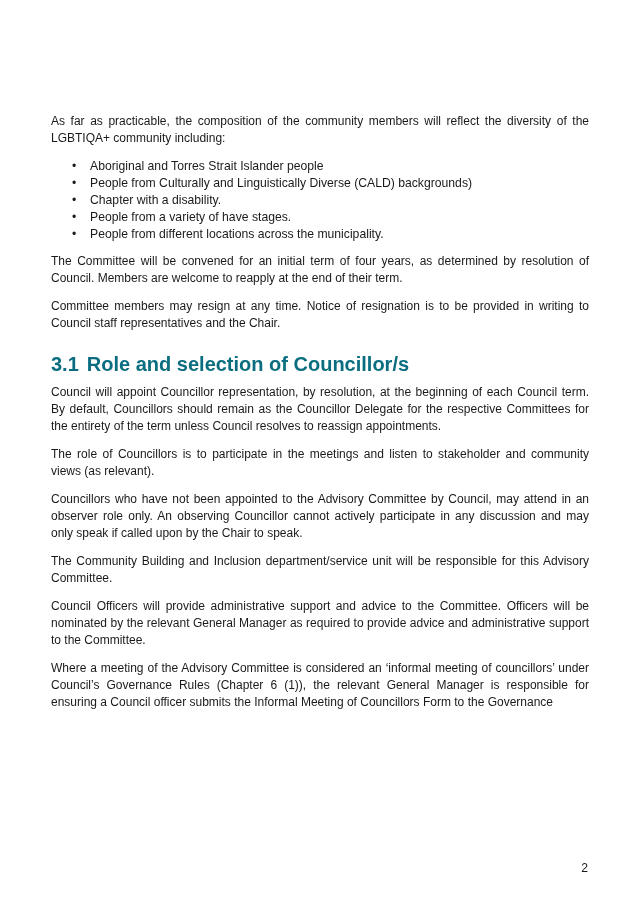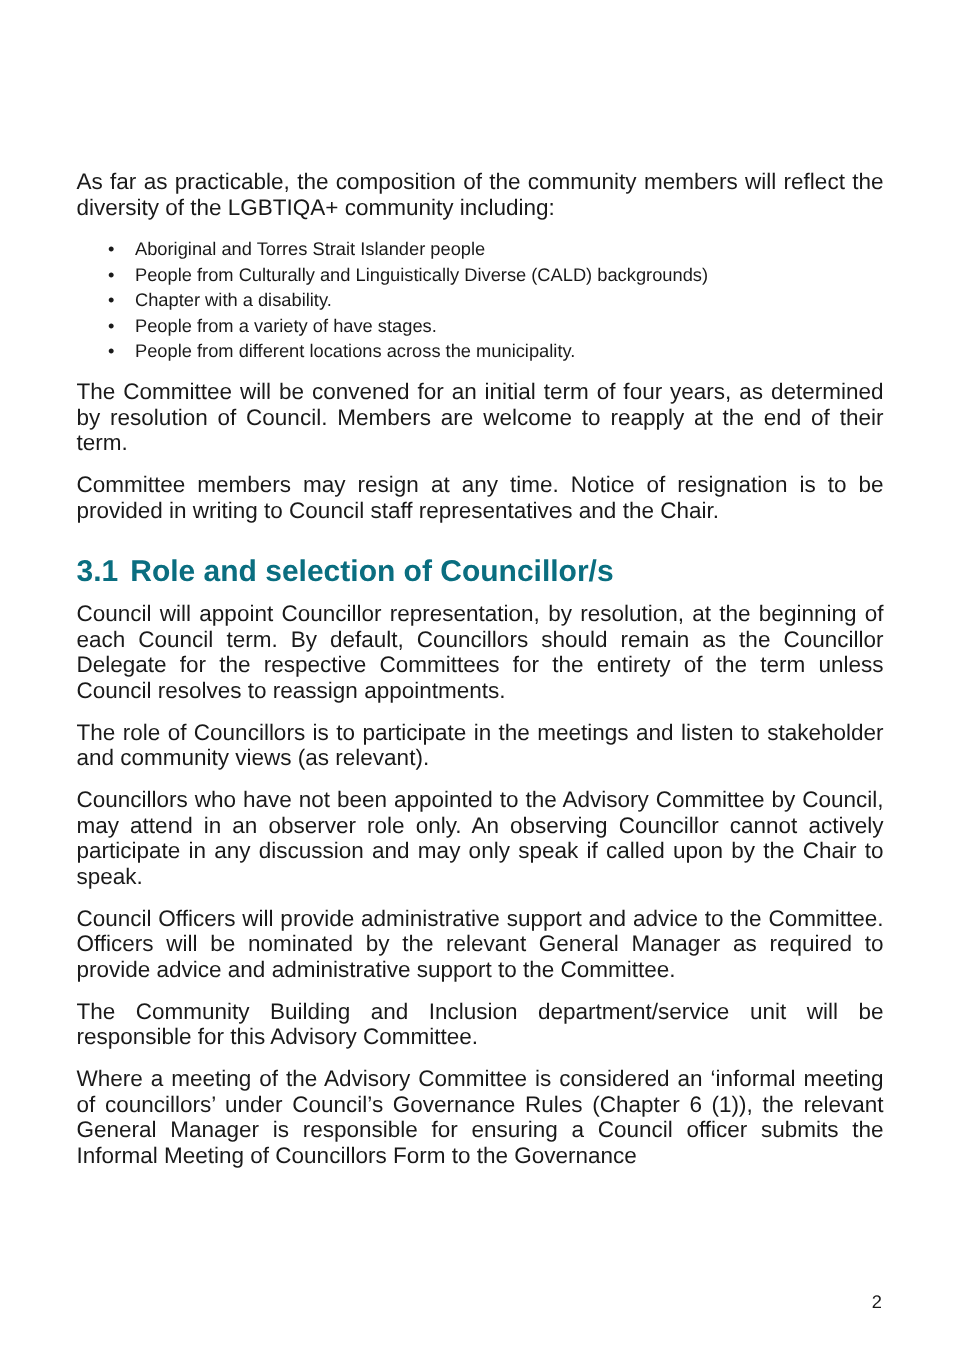--- a/index.html
+++ b/index.html
@@ -12,21 +12,21 @@
       color: #1a1a1a;
     }
     .page {
       position: absolute;
       left: 51px;
       top: 113px;
       width: 538px;
     }
     p.body {
       margin: 0 0 11px 0;
-      font-size: 15px;
+      font-size: 12px;
       line-height: 17px;
       text-align: justify;
       text-align-last: left;
     }
     ul.bullets {
       list-style: none;
       margin: 0 0 10px 0;
       padding: 0;
     }
     ul.bullets li {
@@ -74,19 +74,19 @@
   <p class="body">The Committee will be convened for an initial term of four years, as determined by resolution of Council. Members are welcome to reapply at the end of their term.</p>
   <p class="body">Committee members may resign at any time. Notice of resignation is to be provided in writing to Council staff representatives and the Chair.</p>
 
   <h2 class="section">
     <span class="num">3.1</span><span>Role and selection of Councillor/s</span>
   </h2>
   <p class="body">Council will appoint Councillor representation, by resolution, at the beginning of each Council term. By default, Councillors should remain as the Councillor Delegate for the respective Committees for the entirety of the term unless Council resolves to reassign appointments.</p>
   <p class="body">The role of Councillors is to participate in the meetings and listen to stakeholder and community views (as relevant).</p>
   <p class="body">Councillors who have not been appointed to the Advisory Committee by Council, may attend in an observer role only. An observing Councillor cannot actively participate in any discussion and may only speak if called upon by the Chair to speak.</p>
 
+  <p class="body">The Community Building and Inclusion department/service unit will be responsible for this Advisory Committee.</p>
   <p class="body">Council Officers will provide administrative support and advice to the Committee. Officers will be nominated by the relevant General Manager as required to provide advice and administrative support to the Committee.</p>
-  <p class="body">The Community Building and Inclusion department/service unit will be responsible for this Advisory Committee.</p>
   <p class="body">Where a meeting of the Advisory Committee is considered an ‘informal meeting of councillors’ under Council’s Governance Rules (Chapter 6 (1)), the relevant General Manager is responsible for ensuring a Council officer submits the Informal Meeting of Councillors Form to the Governance</p>
 
 </div>
 
 <div class="page-number">2</div>
 
 </body></html>

